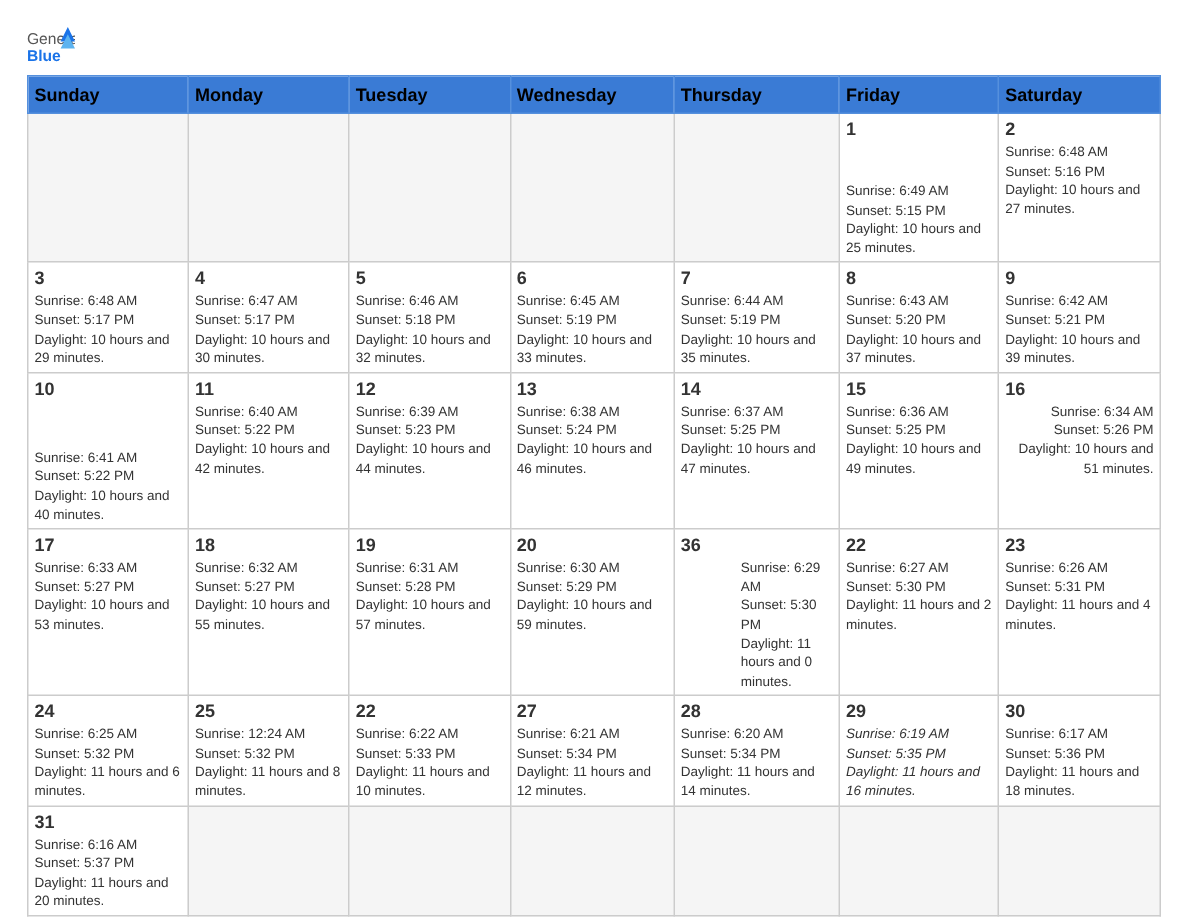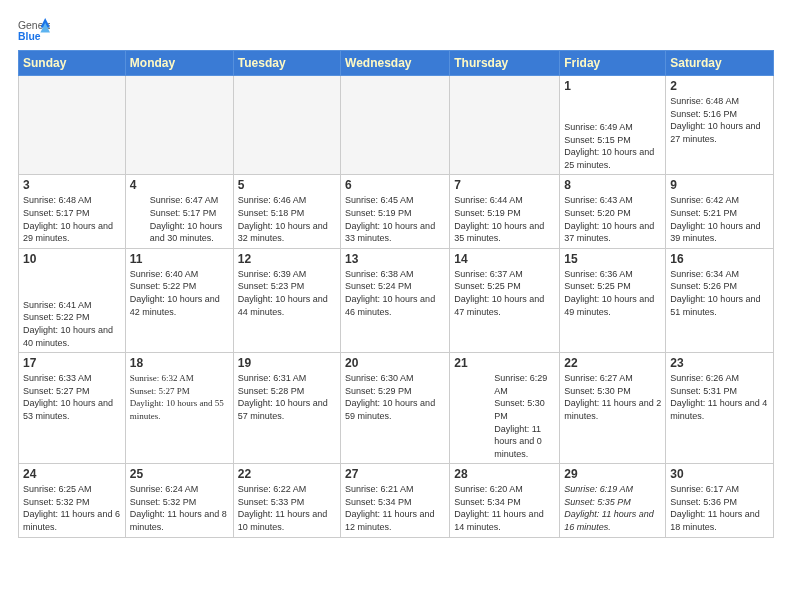--- a/index.html
+++ b/index.html
@@ -45,21 +45,21 @@
       color: #333;
       margin-top: 2px;
     }
     .calendar {
       width: 100%;
       border-collapse: collapse;
       border: 1px solid #ccc;
     }
     .calendar th {
       background: #3a7bd5;
-      color: #fef9c3;
+      color: #000000;
       font-size: 12px;
       font-weight: bold;
       padding: 5px 4px;
       text-align: left;
       border: 1px solid #5590dd;
     }
     .calendar td {
       border: 1px solid #ccc;
       vertical-align: top;
       padding: 3px 4px;
@@ -141,21 +141,21 @@
         </tr>
         <tr>
           <td>
             <span class="day-number">3</span>
             <div class="day-info" style="white-space: pre-line;">Sunrise: 6:48 AM
 Sunset: 5:17 PM
 Daylight: 10 hours and 29 minutes.</div>
           </td>
           <td>
             <span class="day-number">4</span>
-            <div class="day-info" style="white-space: pre-line; margin-left: 20px;">Sunrise: 6:47 AM
+            <div class="day-info" style="white-space: pre-line;">Sunrise: 6:47 AM
 Sunset: 5:17 PM
 Daylight: 10 hours and 30 minutes.</div>
           </td>
           <td>
             <span class="day-number">5</span>
             <div class="day-info" style="white-space: pre-line;">Sunrise: 6:46 AM
 Sunset: 5:18 PM
 Daylight: 10 hours and 32 minutes.</div>
           </td>
           <td>
@@ -215,52 +215,52 @@
 Daylight: 10 hours and 47 minutes.</div>
           </td>
           <td>
             <span class="day-number">15</span>
             <div class="day-info" style="white-space: pre-line;">Sunrise: 6:36 AM
 Sunset: 5:25 PM
 Daylight: 10 hours and 49 minutes.</div>
           </td>
           <td>
             <span class="day-number">16</span>
-            <div class="day-info" style="white-space: pre-line;">Sunrise: 6:34 AM
+            <div class="day-info" style="white-space: pre-line; text-align: right;">Sunrise: 6:34 AM
 Sunset: 5:26 PM
 Daylight: 10 hours and 51 minutes.</div>
           </td>
         </tr>
         <tr>
           <td>
             <span class="day-number">17</span>
             <div class="day-info" style="white-space: pre-line;">Sunrise: 6:33 AM
 Sunset: 5:27 PM
 Daylight: 10 hours and 53 minutes.</div>
           </td>
           <td>
             <span class="day-number">18</span>
-            <div class="day-info" style="white-space: pre-line; font-family: Liberation Serif, serif;">Sunrise: 6:32 AM
+            <div class="day-info" style="white-space: pre-line;">Sunrise: 6:32 AM
 Sunset: 5:27 PM
 Daylight: 10 hours and 55 minutes.</div>
           </td>
           <td>
             <span class="day-number">19</span>
             <div class="day-info" style="white-space: pre-line;">Sunrise: 6:31 AM
 Sunset: 5:28 PM
 Daylight: 10 hours and 57 minutes.</div>
           </td>
           <td>
             <span class="day-number">20</span>
             <div class="day-info" style="white-space: pre-line;">Sunrise: 6:30 AM
 Sunset: 5:29 PM
 Daylight: 10 hours and 59 minutes.</div>
           </td>
           <td>
-            <span class="day-number">21</span>
+            <span class="day-number">36</span>
             <div class="day-info" style="white-space: pre-line; margin-left: 40px;">Sunrise: 6:29 AM
 Sunset: 5:30 PM
 Daylight: 11 hours and 0 minutes.</div>
           </td>
           <td>
             <span class="day-number">22</span>
             <div class="day-info" style="white-space: pre-line;">Sunrise: 6:27 AM
 Sunset: 5:30 PM
 Daylight: 11 hours and 2 minutes.</div>
           </td>
@@ -273,21 +273,21 @@
         </tr>
         <tr>
           <td>
             <span class="day-number">24</span>
             <div class="day-info" style="white-space: pre-line;">Sunrise: 6:25 AM
 Sunset: 5:32 PM
 Daylight: 11 hours and 6 minutes.</div>
           </td>
           <td>
             <span class="day-number">25</span>
-            <div class="day-info" style="white-space: pre-line;">Sunrise: 6:24 AM
+            <div class="day-info" style="white-space: pre-line;">Sunrise: 12:24 AM
 Sunset: 5:32 PM
 Daylight: 11 hours and 8 minutes.</div>
           </td>
           <td>
             <span class="day-number">22</span>
             <div class="day-info" style="white-space: pre-line;">Sunrise: 6:22 AM
 Sunset: 5:33 PM
 Daylight: 11 hours and 10 minutes.</div>
           </td>
           <td>
@@ -307,16 +307,30 @@
             <div class="day-info" style="white-space: pre-line; font-style: italic;">Sunrise: 6:19 AM
 Sunset: 5:35 PM
 Daylight: 11 hours and 16 minutes.</div>
           </td>
           <td>
             <span class="day-number">30</span>
             <div class="day-info" style="white-space: pre-line;">Sunrise: 6:17 AM
 Sunset: 5:36 PM
 Daylight: 11 hours and 18 minutes.</div>
           </td>
+        </tr>
+        <tr class="last-row">
+          <td>
+            <span class="day-number">31</span>
+            <div class="day-info" style="white-space: pre-line;">Sunrise: 6:16 AM
+Sunset: 5:37 PM
+Daylight: 11 hours and 20 minutes.</div>
+          </td>
+          <td class="empty"></td>
+          <td class="empty"></td>
+          <td class="empty"></td>
+          <td class="empty"></td>
+          <td class="empty"></td>
+          <td class="empty"></td>
         </tr>
       </tbody>
   </table>
 </div>
 
 </body></html>

